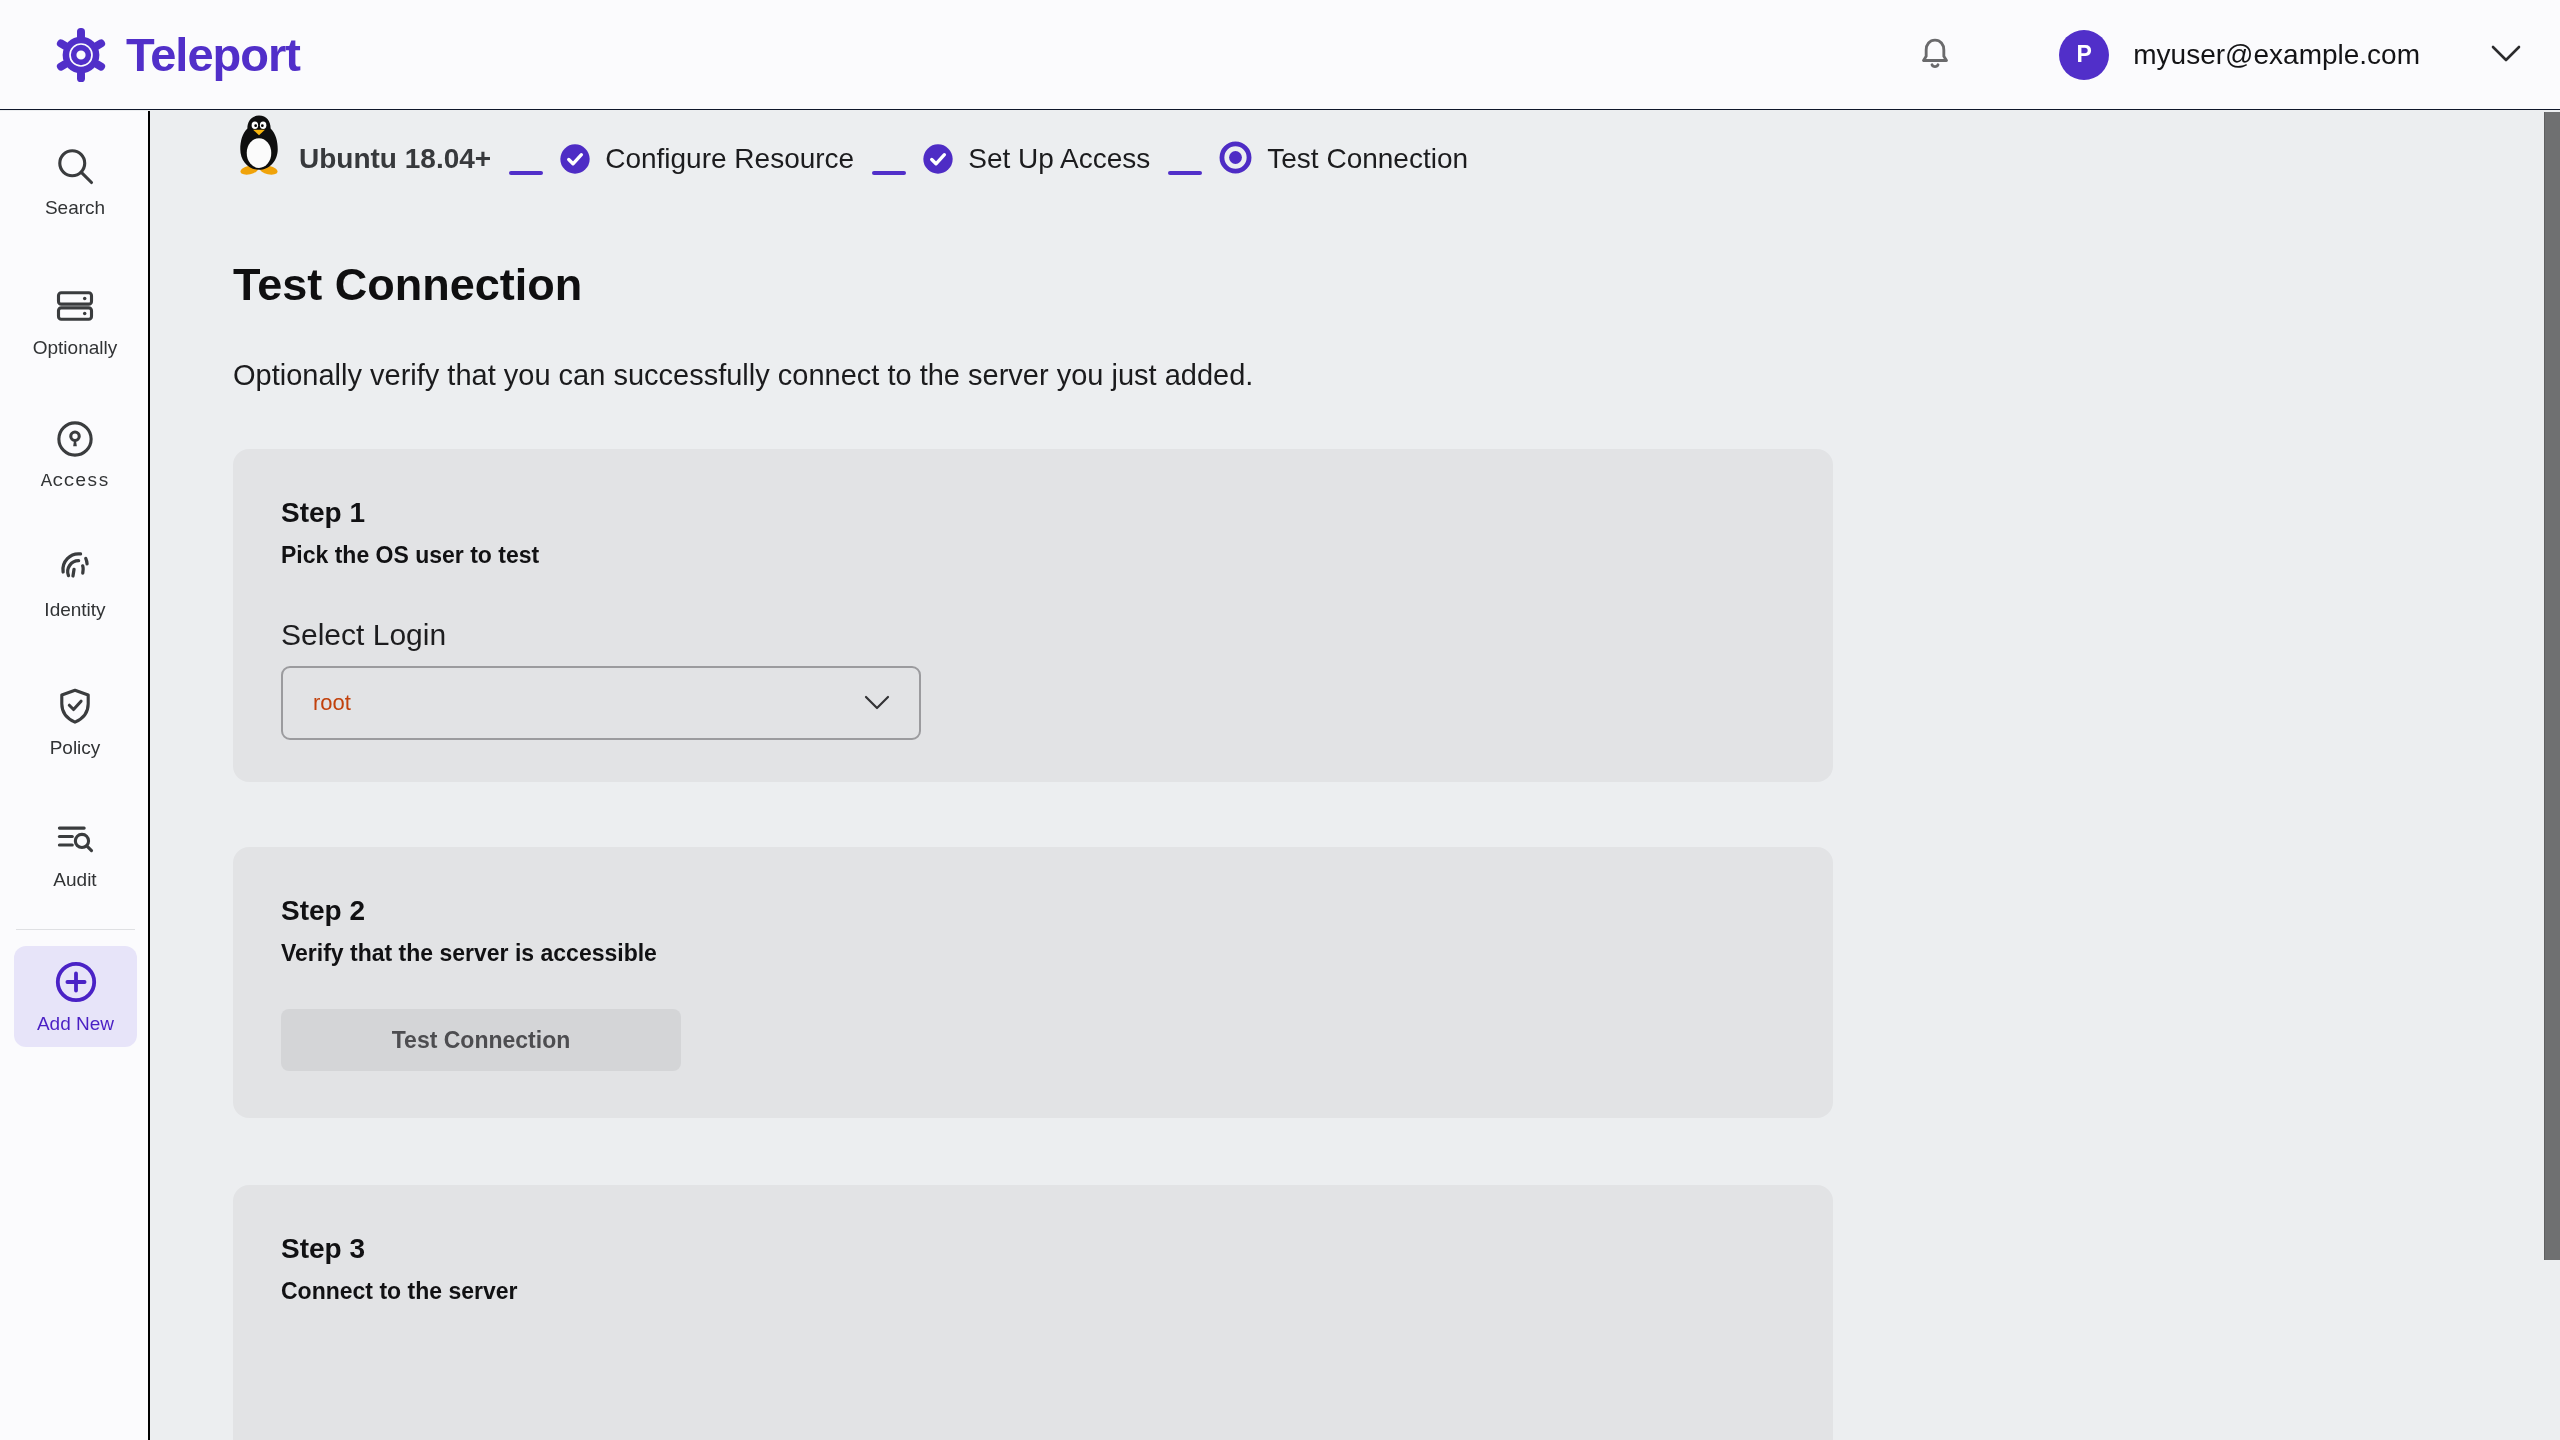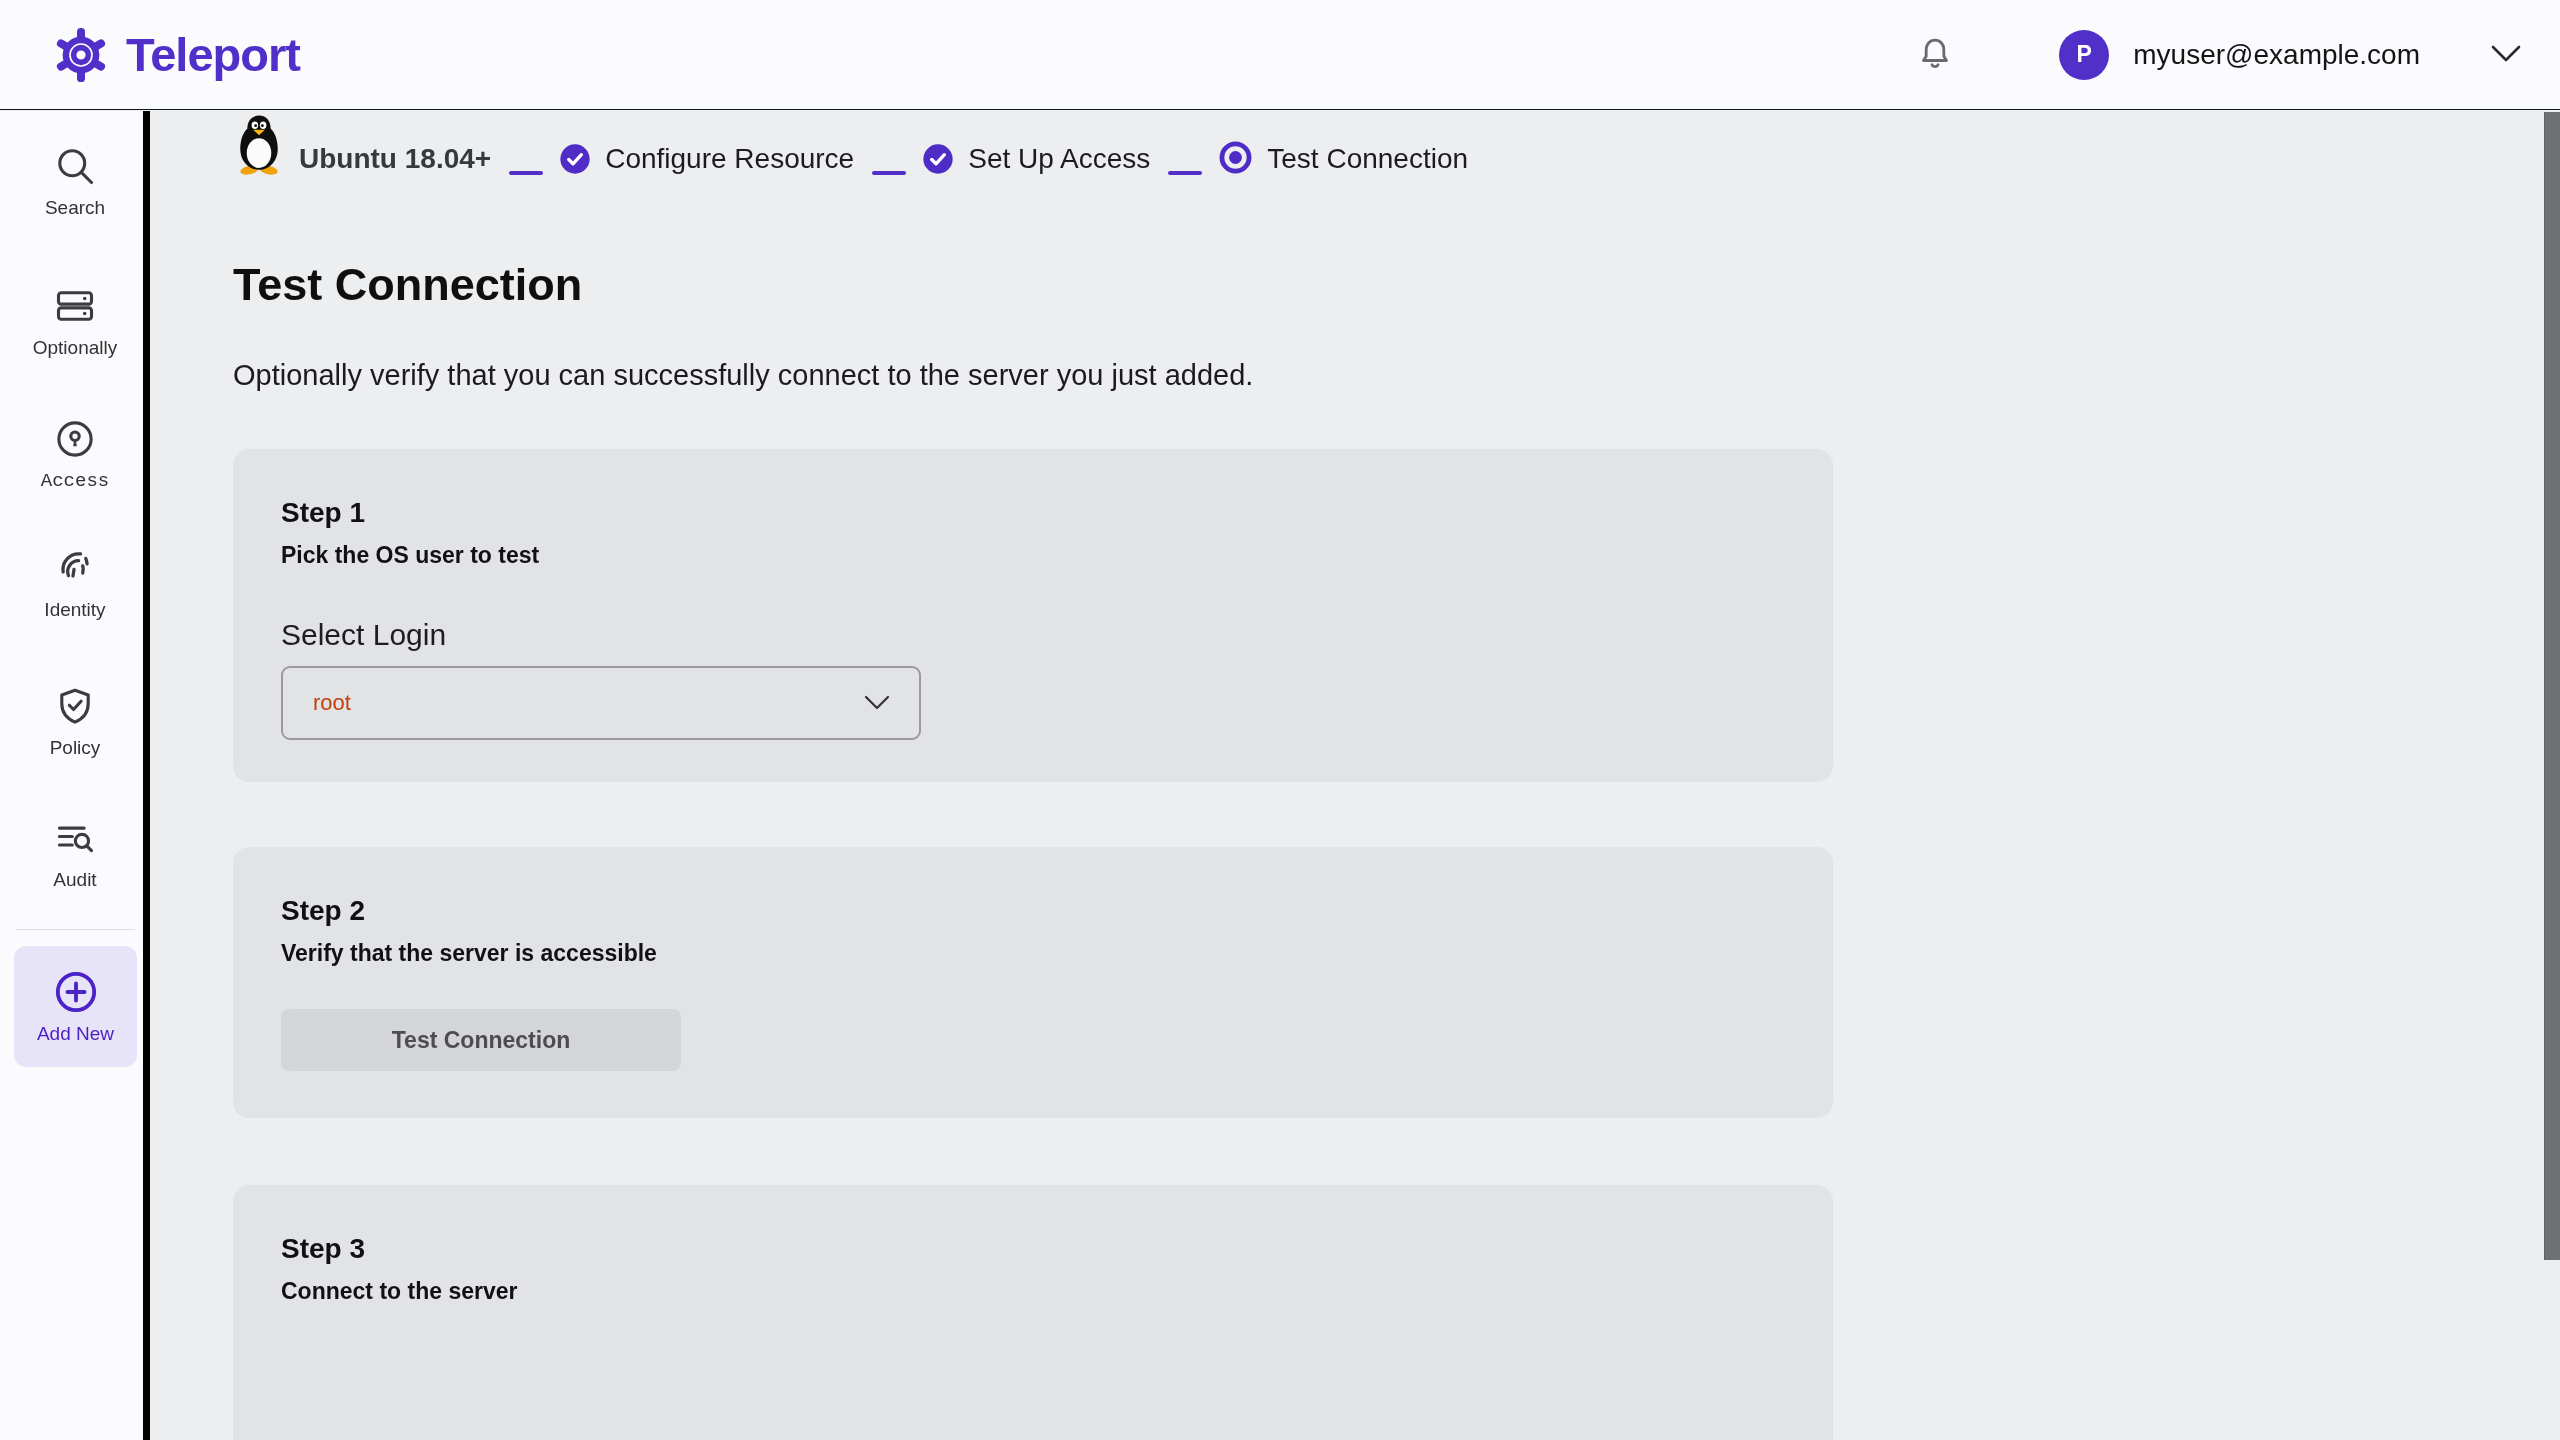--- a/index.html
+++ b/index.html
@@ -26,34 +26,34 @@
     width:50px; height:50px; border-radius:50%; background:#512FC9;
     color:#ffffff; font-size:23px; font-weight:700;
     display:flex; align-items:center; justify-content:center; cursor:pointer;
   }
   .user-email { margin-left:24px; font-size:28px; color:#141416; cursor:pointer; }
   .user-chevron { margin-left:70px; display:flex; cursor:pointer; }
 
   
   .sidebar {
     position:absolute; top:111px; left:0; width:150px; bottom:0;
-    background:#fbfbfd; border-right:7px solid #000000; z-index:4;
+    background:#fbfbfd; border-right:2px solid #000000; z-index:4;
   }
   .nav-item {
     position:absolute; left:0; width:150px;
     display:flex; flex-direction:column; align-items:center; gap:9px;
     cursor:pointer;
   }
   .nav-label { font-size:19px; color:#313335; }
   .nav-icon { display:flex; }
   .sidebar-divider {
     position:absolute; top:818px; left:16px; width:119px; height:1px; background:#dfe0e3;
   }
   .add-new {
-    position:absolute; top:835px; left:14px; width:123px; height:121px;
+    position:absolute; top:835px; left:14px; width:123px; height:101px;
     background:#e7e4f9; border-radius:12px;
     display:flex; flex-direction:column; align-items:center; justify-content:center; gap:7px;
     cursor:pointer;
   }
   .add-new .nav-label { color:#4a1fc4; }
 
   
   .main { position:absolute; left:151px; top:111px; right:0; bottom:0; }
 
   .stepper {

